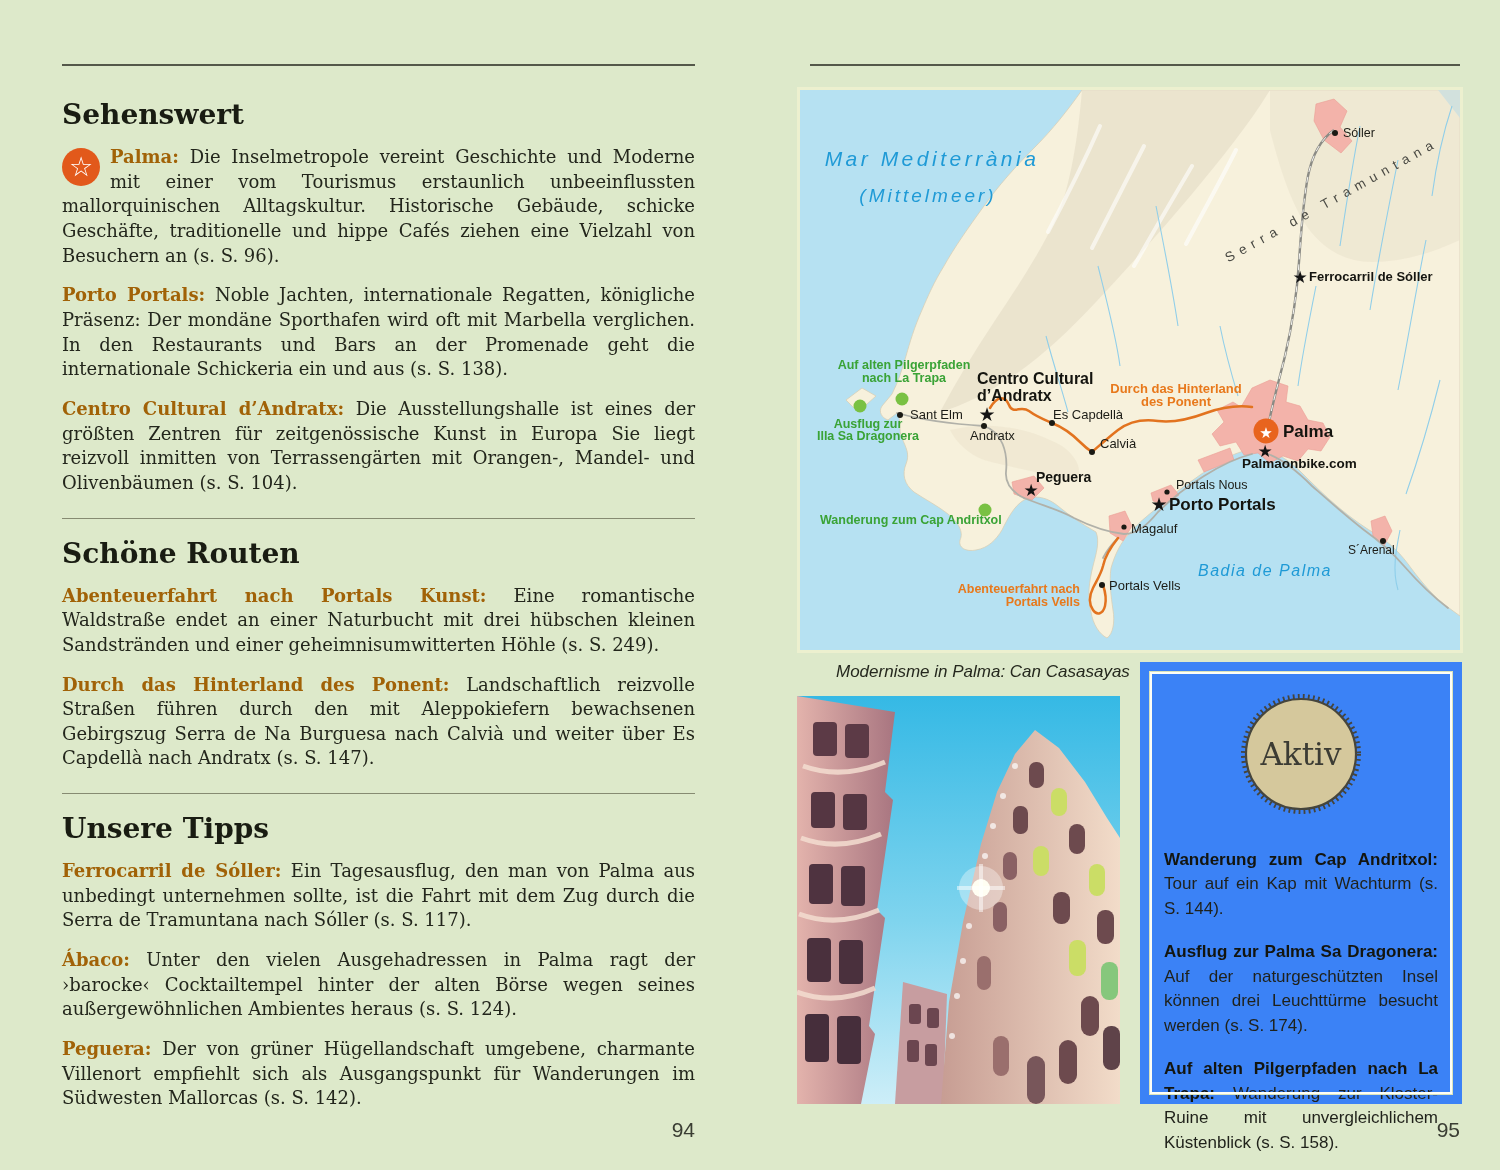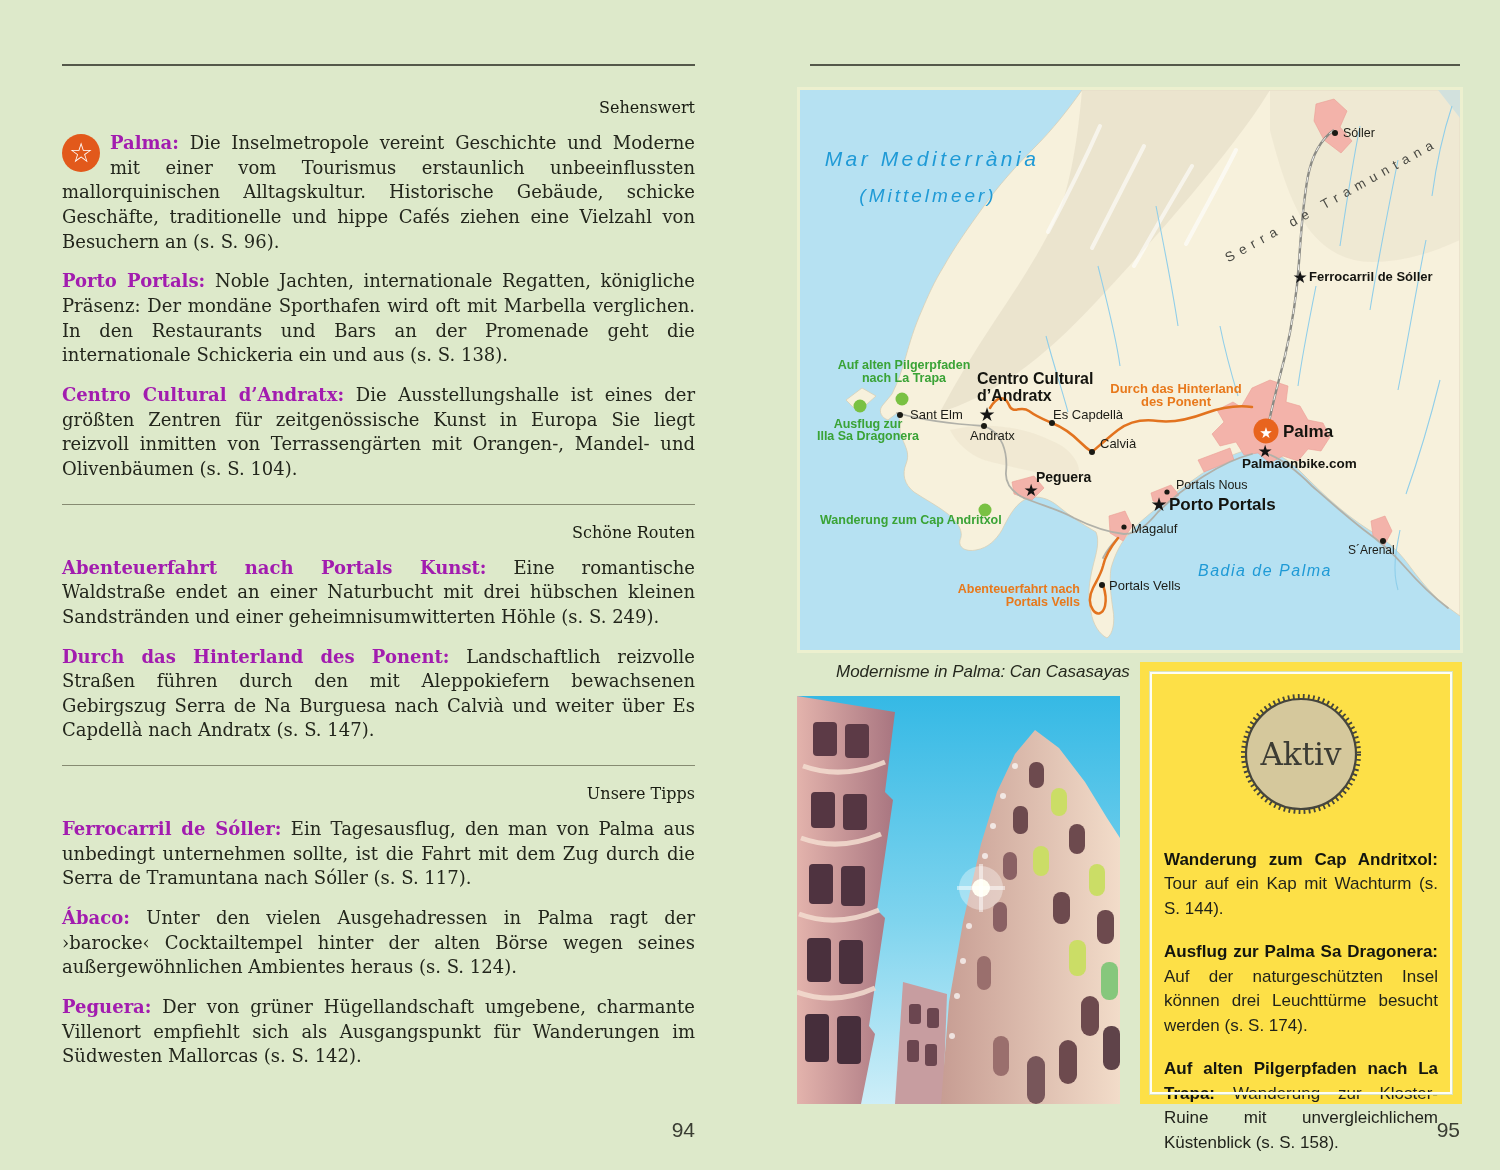--- a/index.html
+++ b/index.html
@@ -7,23 +7,23 @@
     width:1500px;height:1170px;position:relative;
     background:#dde9ca;
     font-family:"DejaVu Serif", serif;
     color:#23261c;
     overflow:hidden;
   }
   .toprule{position:absolute;height:2px;background:#54584a;}
   
   .left-col{position:absolute;left:62px;top:80px;width:633px;}
   .book-title{font-size:30px;font-weight:700;color:#191c12;margin:0 0 6px 0;letter-spacing:-0.3px;}
-  .sec-head{font-size:16px;font-weight:400;color:#191c12;text-align:right;margin:18px 0 14px 0;}
+  .sec-head{font-size:28px;font-weight:700;color:#191c12;text-align:left;margin:18px 0 14px 0;}
   .para{font-size:18px;line-height:1.37;text-align:justify;margin:0 0 15px 0;}
-  .lead{font-weight:700;color:#a21caf;}
+  .lead{font-weight:700;color:#a16207;}
   .rule-thin{height:1px;background:#868b72;margin:22px 0 4px 0;}
   .star-badge{
     float:left;width:38px;height:38px;border-radius:50%;
     background:#e2591b;margin:3px 10px 2px 0;
     display:flex;align-items:center;justify-content:center;
   }
   .star-glyph{color:#ffffff;font-size:27px;line-height:1;font-family:"DejaVu Sans",sans-serif;margin-top:-2px;}
   .pagenum{position:absolute;top:1118px;text-align:right;font-family:"Liberation Sans",sans-serif;font-size:21px;color:#3a3d33;}
   
   .map-frame{
@@ -31,21 +31,21 @@
     border:3px solid #ecf0cf;box-sizing:border-box;background:#b6e1f2;
   }
   .map-caption{
     position:absolute;left:836px;top:662px;
     font-family:Liberation Sans, sans-serif;font-style:italic;
     font-size:17px;color:#25281e;
   }
   .photo{position:absolute;left:797px;top:696px;width:323px;height:408px;}
   .aktiv-box{
     position:absolute;left:1140px;top:662px;width:322px;height:442px;
-    background:#fde047;box-sizing:border-box;
+    background:#3b82f6;box-sizing:border-box;
   }
   .aktiv-inner{
     position:absolute;left:10px;top:10px;right:10px;bottom:10px;
     border:2px solid #fdfef6;box-shadow:0 0 0 1px #d9e3bd;
   }
   .badge-wrap{text-align:center;margin-top:26px;}
   .aktiv-text{margin:24px 24px 0 24px;font-family:"Liberation Sans",sans-serif;font-size:17px;line-height:1.44;color:#1f211a;text-align:justify;}
   .aktiv-text p{margin:0 0 19px 0;}
   .aktiv-lead{font-weight:700;color:#13150f;}
   svg text{font-family:"Liberation Sans",sans-serif;}

